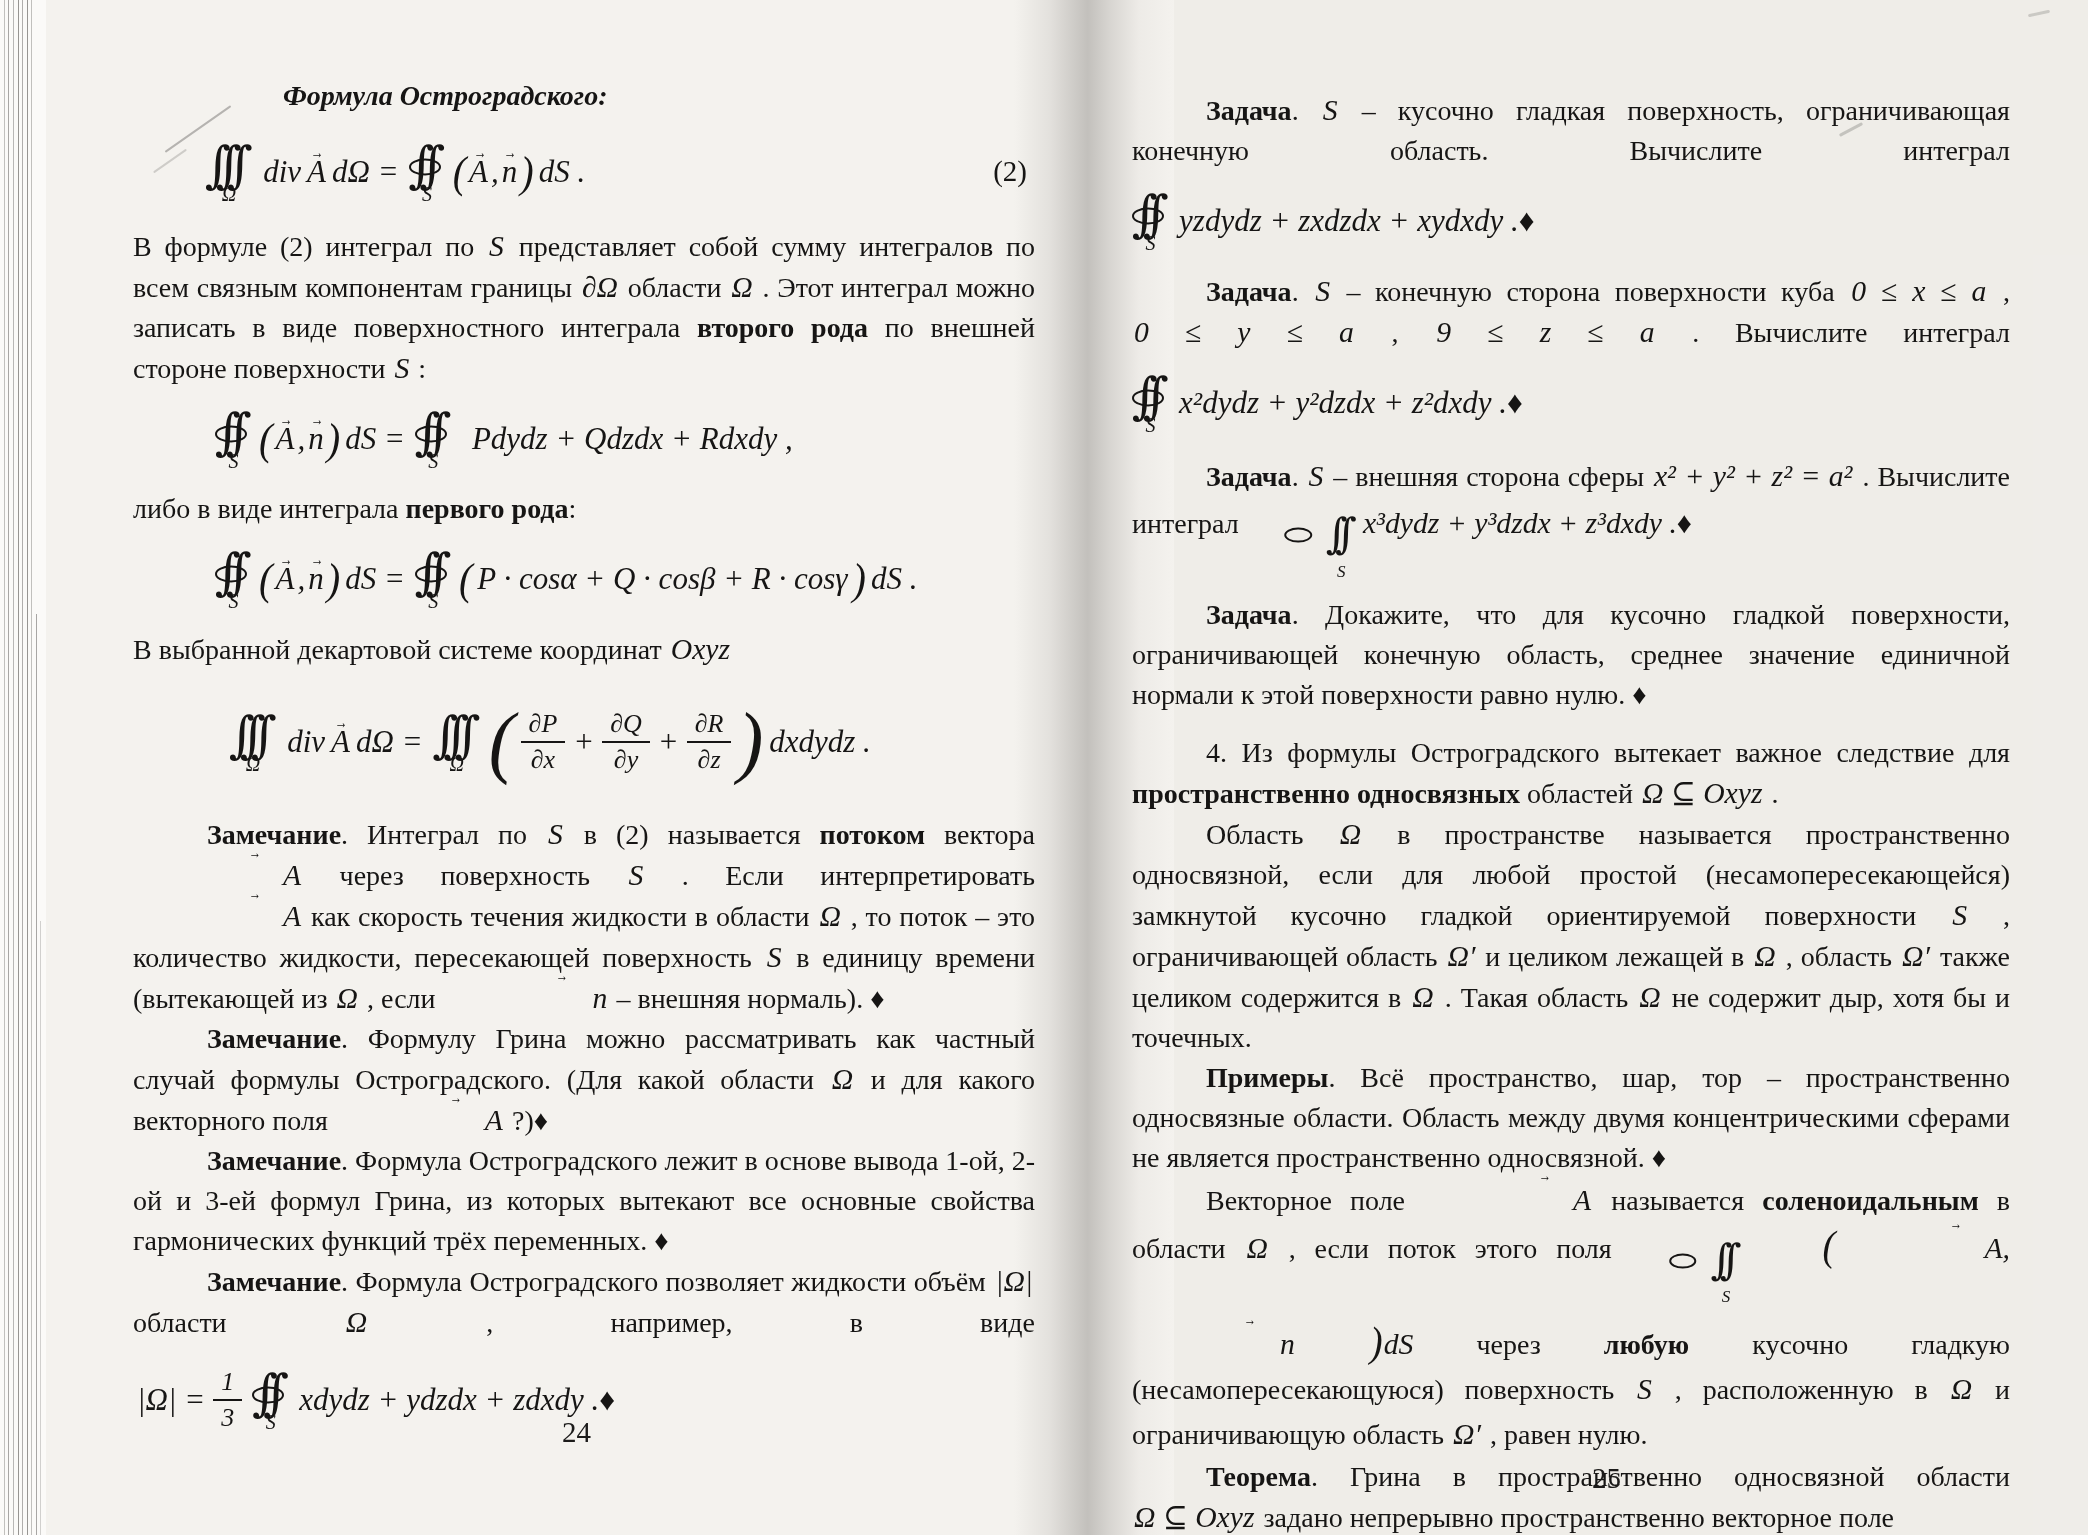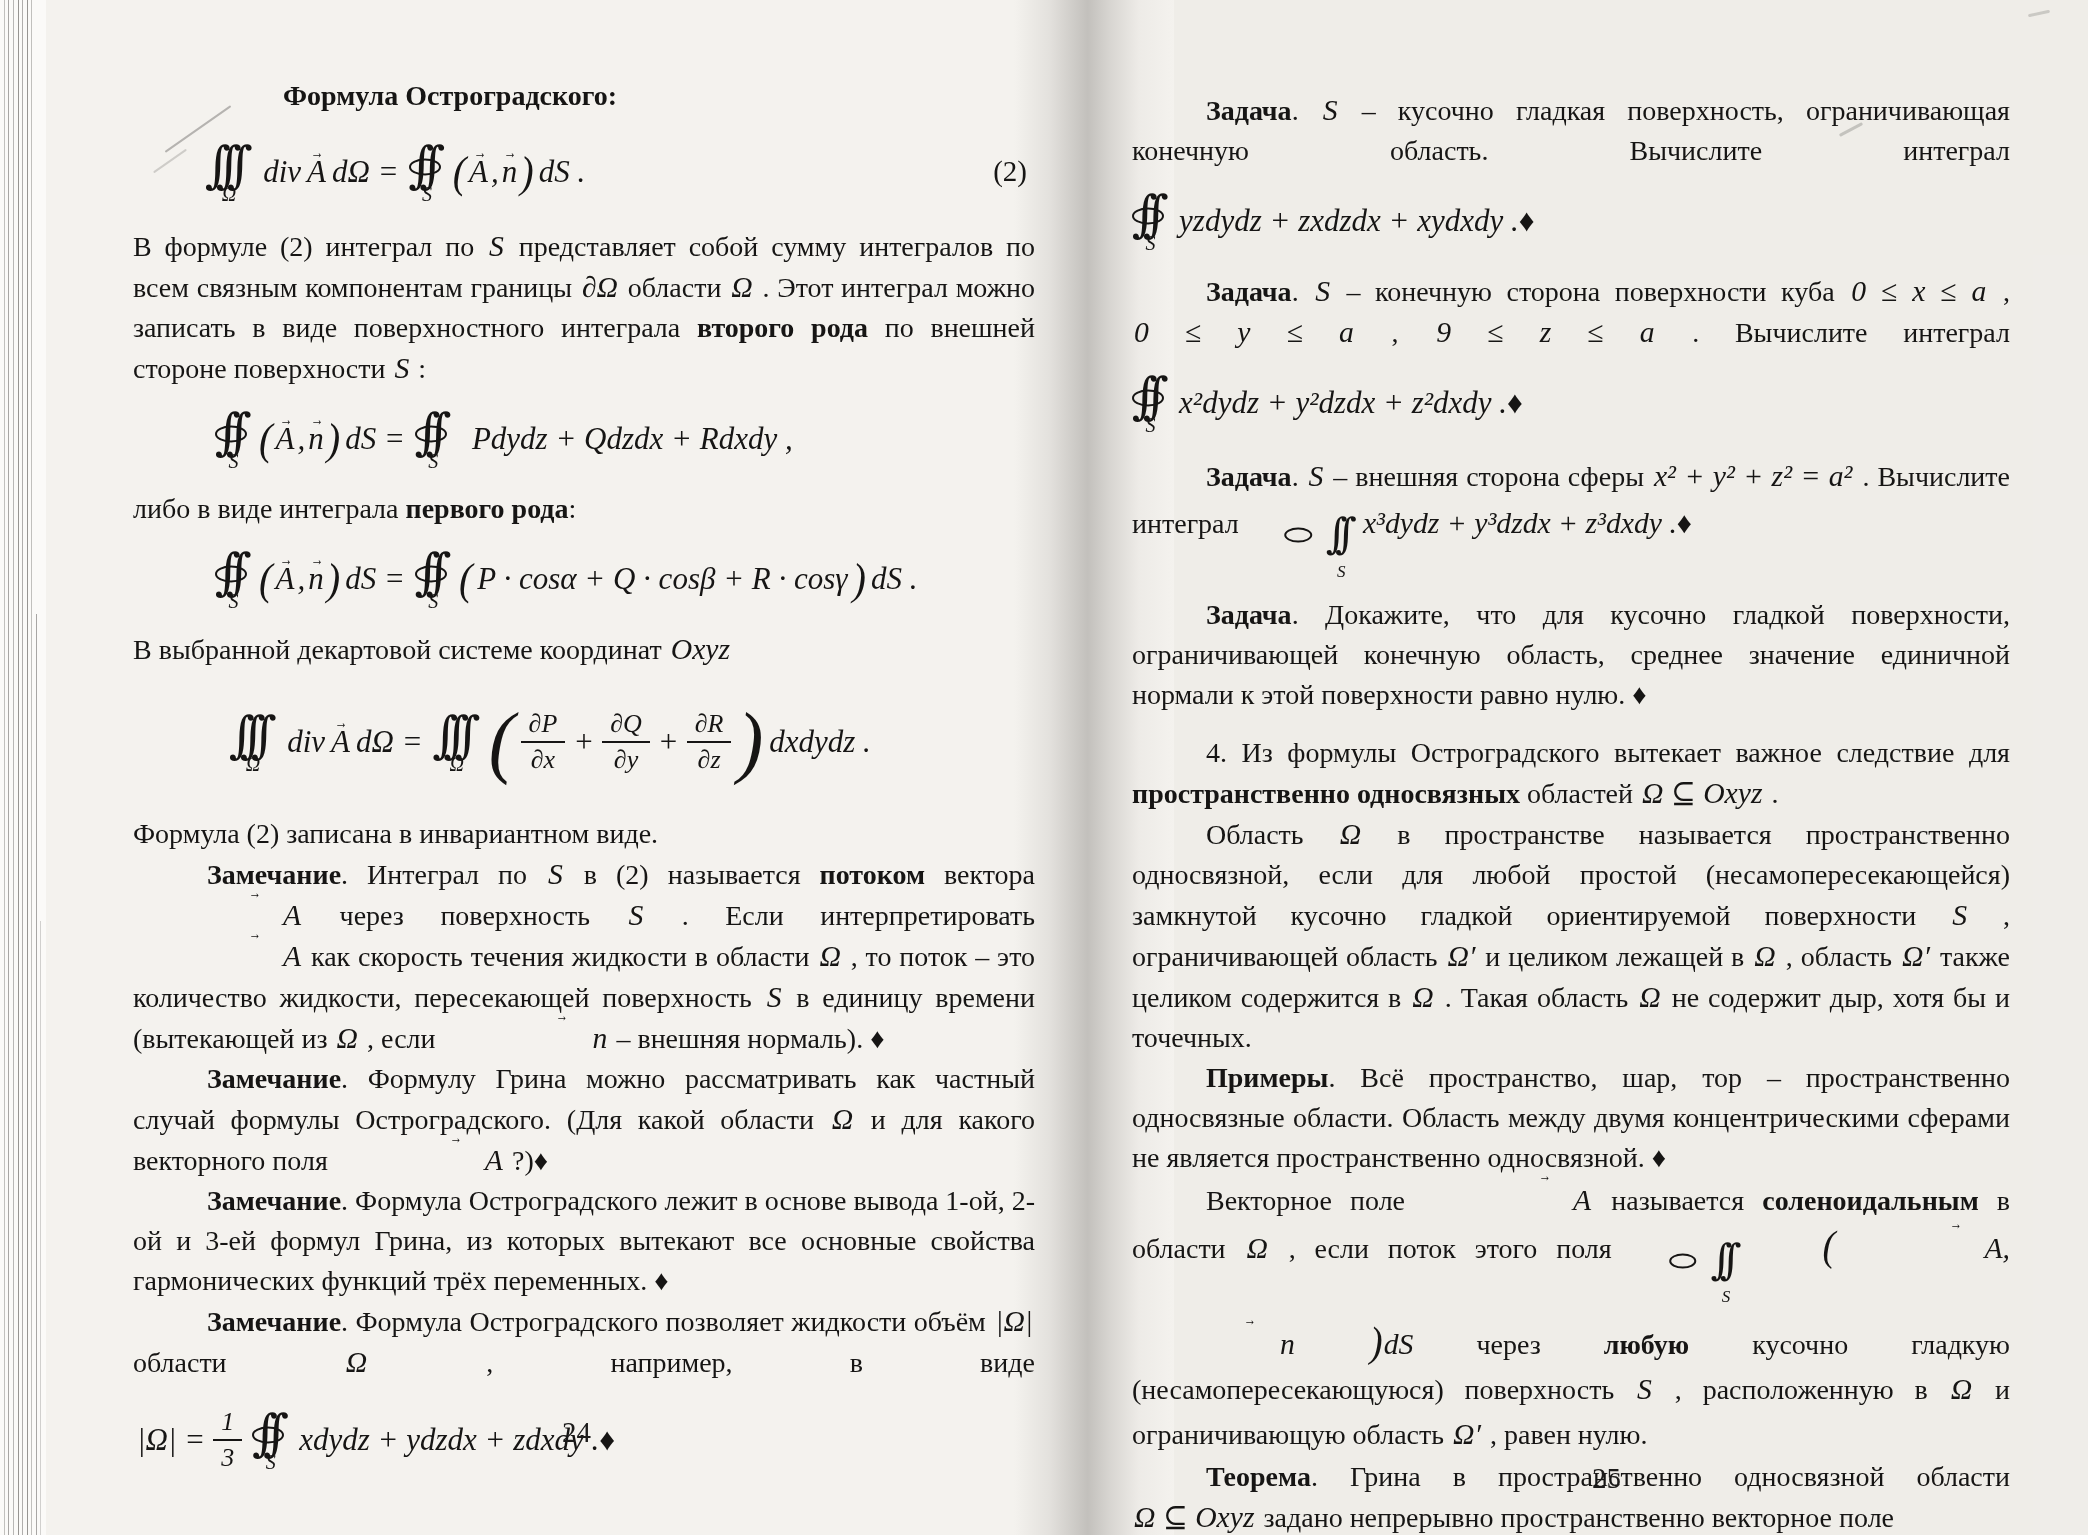--- a/index.html
+++ b/index.html
@@ -15,21 +15,21 @@
   .pencil{position:absolute;background:rgba(105,103,100,0.45);border-radius:2px;}
   
   .page{position:absolute;}
   .page-left{left:133px;top:76px;width:902px;}
   .page-right{left:1132px;top:90px;width:878px;}
   .pagenum{position:absolute;font-size:29px;color:#1c1b1a;}
   
   .para{margin:0;text-align:justify;text-indent:74px;font-size:28px;line-height:40px;}
   .noind{text-indent:0;}
   .lastj{text-align-last:justify;}
-  .heading{margin:0 0 4px 0;font-size:28px;line-height:40px;font-weight:bold;text-indent:150px;}
+  .heading{margin:0 0 4px 0;font-size:28px;line-height:40px;font-weight:bold;text-indent:150px;font-style:italic;}
   .b{font-weight:bold;}
   .m{font-style:italic;font-size:1.06em;padding:0 2px;white-space:nowrap;}
   
   .vec{position:relative;display:inline-block;font-style:italic;}
   .vec .va{position:absolute;left:55%;top:-0.62em;transform:translateX(-50%) scaleX(0.75);
            font-size:0.55em;font-style:normal;line-height:1;}
   .vec .vb{display:inline-block;}
   
   .frow{display:flex;align-items:center;font-style:italic;font-size:31px;line-height:1.1;
         min-height:96px;margin:2px 0;}
@@ -174,21 +174,20 @@
       </span>
       <span class="tok">+</span>
       <span class="frac">
         <span class="num">∂R</span>
         <span class="den">∂z</span>
       </span>
       <span class="bigparen">)</span>
       <span class="tok">dxdydz .</span>
     </div>
 
-    <p class="para noind"><span>Формула (2) записана в инвариантном виде.</span></p>
     <p class="para"><span class="b">Замечание</span><span>. Интеграл по </span><span class="m">S</span><span> в (2) называется </span><span class="b">потоком</span><span> вектора </span><span class="vec m"><span class="va">→</span><span class="vb">A</span></span><span> через поверхность </span><span class="m">S</span><span> . Если интерпретировать </span><span class="vec m"><span class="va">→</span><span class="vb">A</span></span><span> как скорость течения жидкости в области </span><span class="m">Ω</span><span> , то поток – это количество жидкости, пересекающей поверхность </span><span class="m">S</span><span> в единицу времени (вытекающей из </span><span class="m">Ω</span><span> , если </span><span class="vec m"><span class="va">→</span><span class="vb">n</span></span><span> – внешняя нормаль). ♦</span></p>
     <p class="para"><span class="b">Замечание</span><span>. Формулу Грина можно рассматривать как частный случай формулы Остроградского. (Для какой области </span><span class="m">Ω</span><span> и для какого векторного поля </span><span class="vec m"><span class="va">→</span><span class="vb">A</span></span><span> ?)♦</span></p>
     <p class="para"><span class="b">Замечание</span><span>. Формула Остроградского лежит в основе вывода 1-ой, 2-ой и 3-ей формул Грина, из которых вытекают все основные свойства гармонических функций трёх переменных. ♦</span></p>
     <p class="para lastj"><span class="b">Замечание</span><span>. Формула Остроградского позволяет жидкости объём </span><span class="m">|Ω|</span><span> области </span><span class="m">Ω</span><span> , например, в виде</span></p>
 
     <div class="frow" style="min-height:110px">
       <span class="tok">|Ω| =</span>
       <span class="frac">
         <span class="num">1</span>
         <span class="den">3</span>

